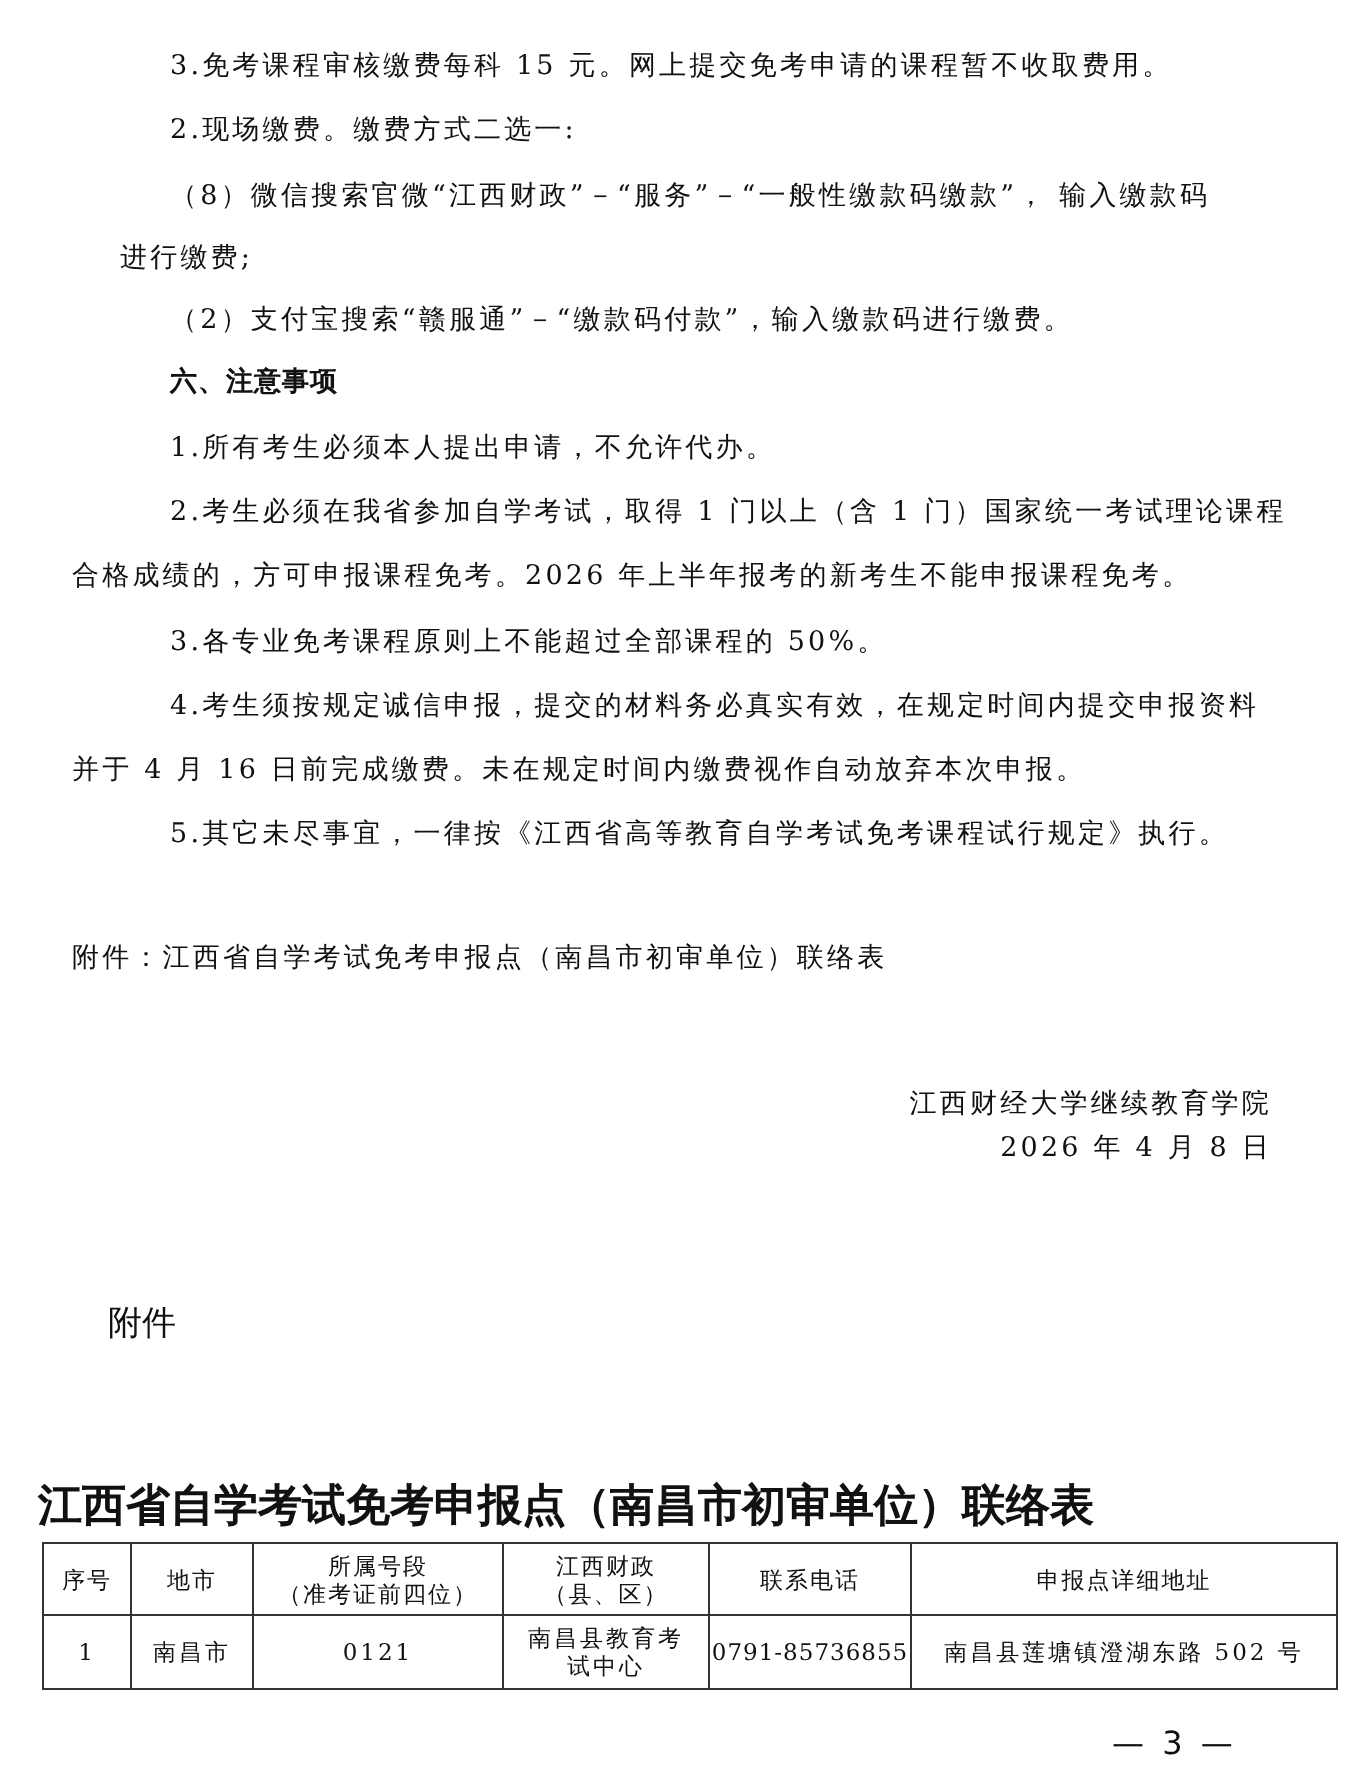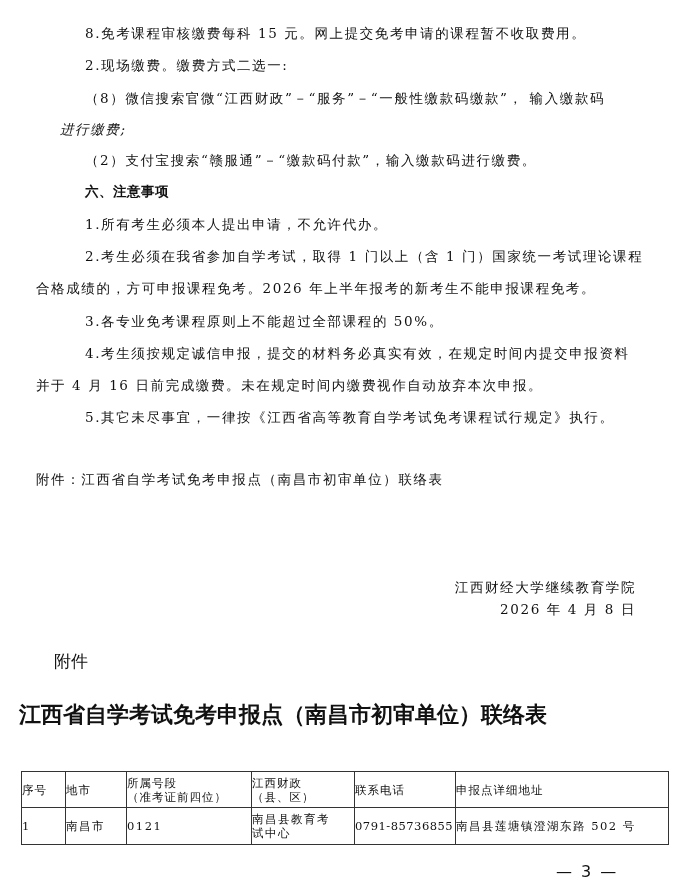--- a/index.html
+++ b/index.html
@@ -8,54 +8,54 @@
     font-family: "DejaVu Serif", "Liberation Serif", serif;
     color: #111111;
   }
   .line {
     position: absolute; font-size: 13.5px; white-space: nowrap;
     letter-spacing: 1.6px; line-height: 18px;
   }
   .indent { left: 85px; }
   .flush { left: 36px; }
   .heading { font-family: "DejaVu Sans", "Liberation Sans", sans-serif; font-weight: bold; letter-spacing: 0.5px; }
-  .sig { position: absolute; right: 50px; font-size: 13.5px; letter-spacing: 1.6px; white-space: nowrap; margin-top: 36px; }
+  .sig { position: absolute; right: 50px; font-size: 13.5px; letter-spacing: 1.6px; white-space: nowrap; }
   .attach-label {
     position: absolute; left: 54px; top: 650px;
     font-family: "DejaVu Sans", "Liberation Sans", sans-serif; font-size: 17px;
   }
   .table-title {
-    position: absolute; left: 0; width: 566px; top: 700px; text-align: center;
+    position: absolute; left: 0; width: 566px; top: 738px; text-align: center;
     font-family: "DejaVu Serif", "Liberation Serif", serif; font-weight: bold; font-size: 22px;
     letter-spacing: 0px;
   }
   table.contacts {
     position: absolute; left: 21px; top: 771px; border-collapse: collapse;
     font-size: 11.5px;
   }
   table.contacts th, table.contacts td {
-    border: 1.5px solid #333333; text-align: left; padding: 0; line-height: 14px;
+    border: 1.5px solid #333333; text-align: center; padding: 0; line-height: 14px;
   }
   table.contacts th {
     font-family: "DejaVu Sans", "Liberation Sans", sans-serif; font-weight: normal; height: 35px;
     letter-spacing: 1px;
   }
   table.contacts td { height: 36px; letter-spacing: 1.5px; }
   .page-num {
     position: absolute; left: 556px; top: 862px; font-size: 16px;
     font-family: "DejaVu Sans", "Liberation Sans", sans-serif; letter-spacing: 2px;
   }
 </style>
 </head>
 <body>
 
-<div class="line indent" style="top:24px;">8.免考课程审核缴费每科 15 元。网上提交免考申请的课程暂不收取费用。</div>
+<div class="line indent" style="top:24px;">3.免考课程审核缴费每科 15 元。网上提交免考申请的课程暂不收取费用。</div>
 <div class="line indent" style="top:56px;">2.现场缴费。缴费方式二选一:</div>
 <div class="line indent" style="top:89px;">（8）微信搜索官微“江西财政”－“服务”－“一般性缴款码缴款”， 输入缴款码</div>
-<div class="line" style="top:120px; left:60px;font-style:italic;">进行缴费;</div>
+<div class="line" style="top:120px; left:60px;">进行缴费;</div>
 <div class="line indent" style="top:151px;">（2）支付宝搜索“赣服通”－“缴款码付款”，输入缴款码进行缴费。</div>
 
 <div class="line indent heading" style="top:182px;">六、注意事项</div>
 <div class="line indent" style="top:215px;">1.所有考生必须本人提出申请，不允许代办。</div>
 <div class="line indent" style="top:247px;">2.考生必须在我省参加自学考试，取得 1 门以上（含 1 门）国家统一考试理论课程</div>
 <div class="line flush" style="top:279px;">合格成绩的，方可申报课程免考。2026 年上半年报考的新考生不能申报课程免考。</div>
 <div class="line indent" style="top:312px;">3.各专业免考课程原则上不能超过全部课程的 50%。</div>
 <div class="line indent" style="top:344px;">4.考生须按规定诚信申报，提交的材料务必真实有效，在规定时间内提交申报资料</div>
 <div class="line flush" style="top:376px;">并于 4 月 16 日前完成缴费。未在规定时间内缴费视作自动放弃本次申报。</div>
 <div class="line indent" style="top:408px;">5.其它未尽事宜，一律按《江西省高等教育自学考试免考课程试行规定》执行。</div>

